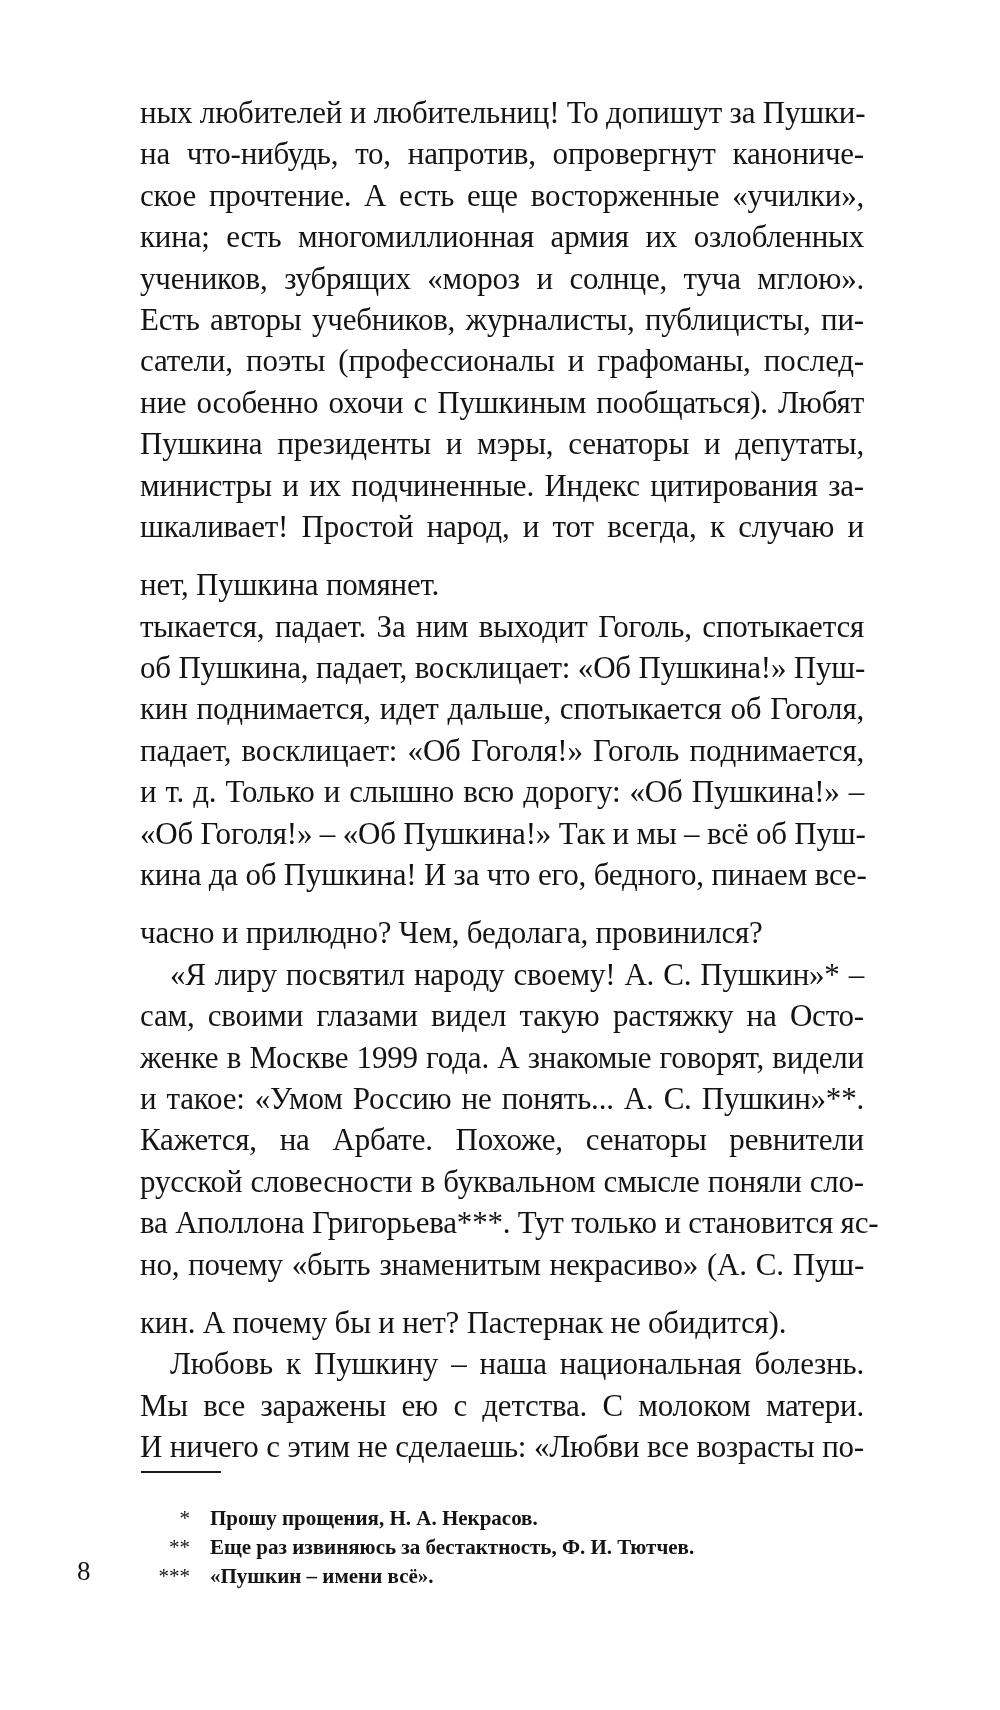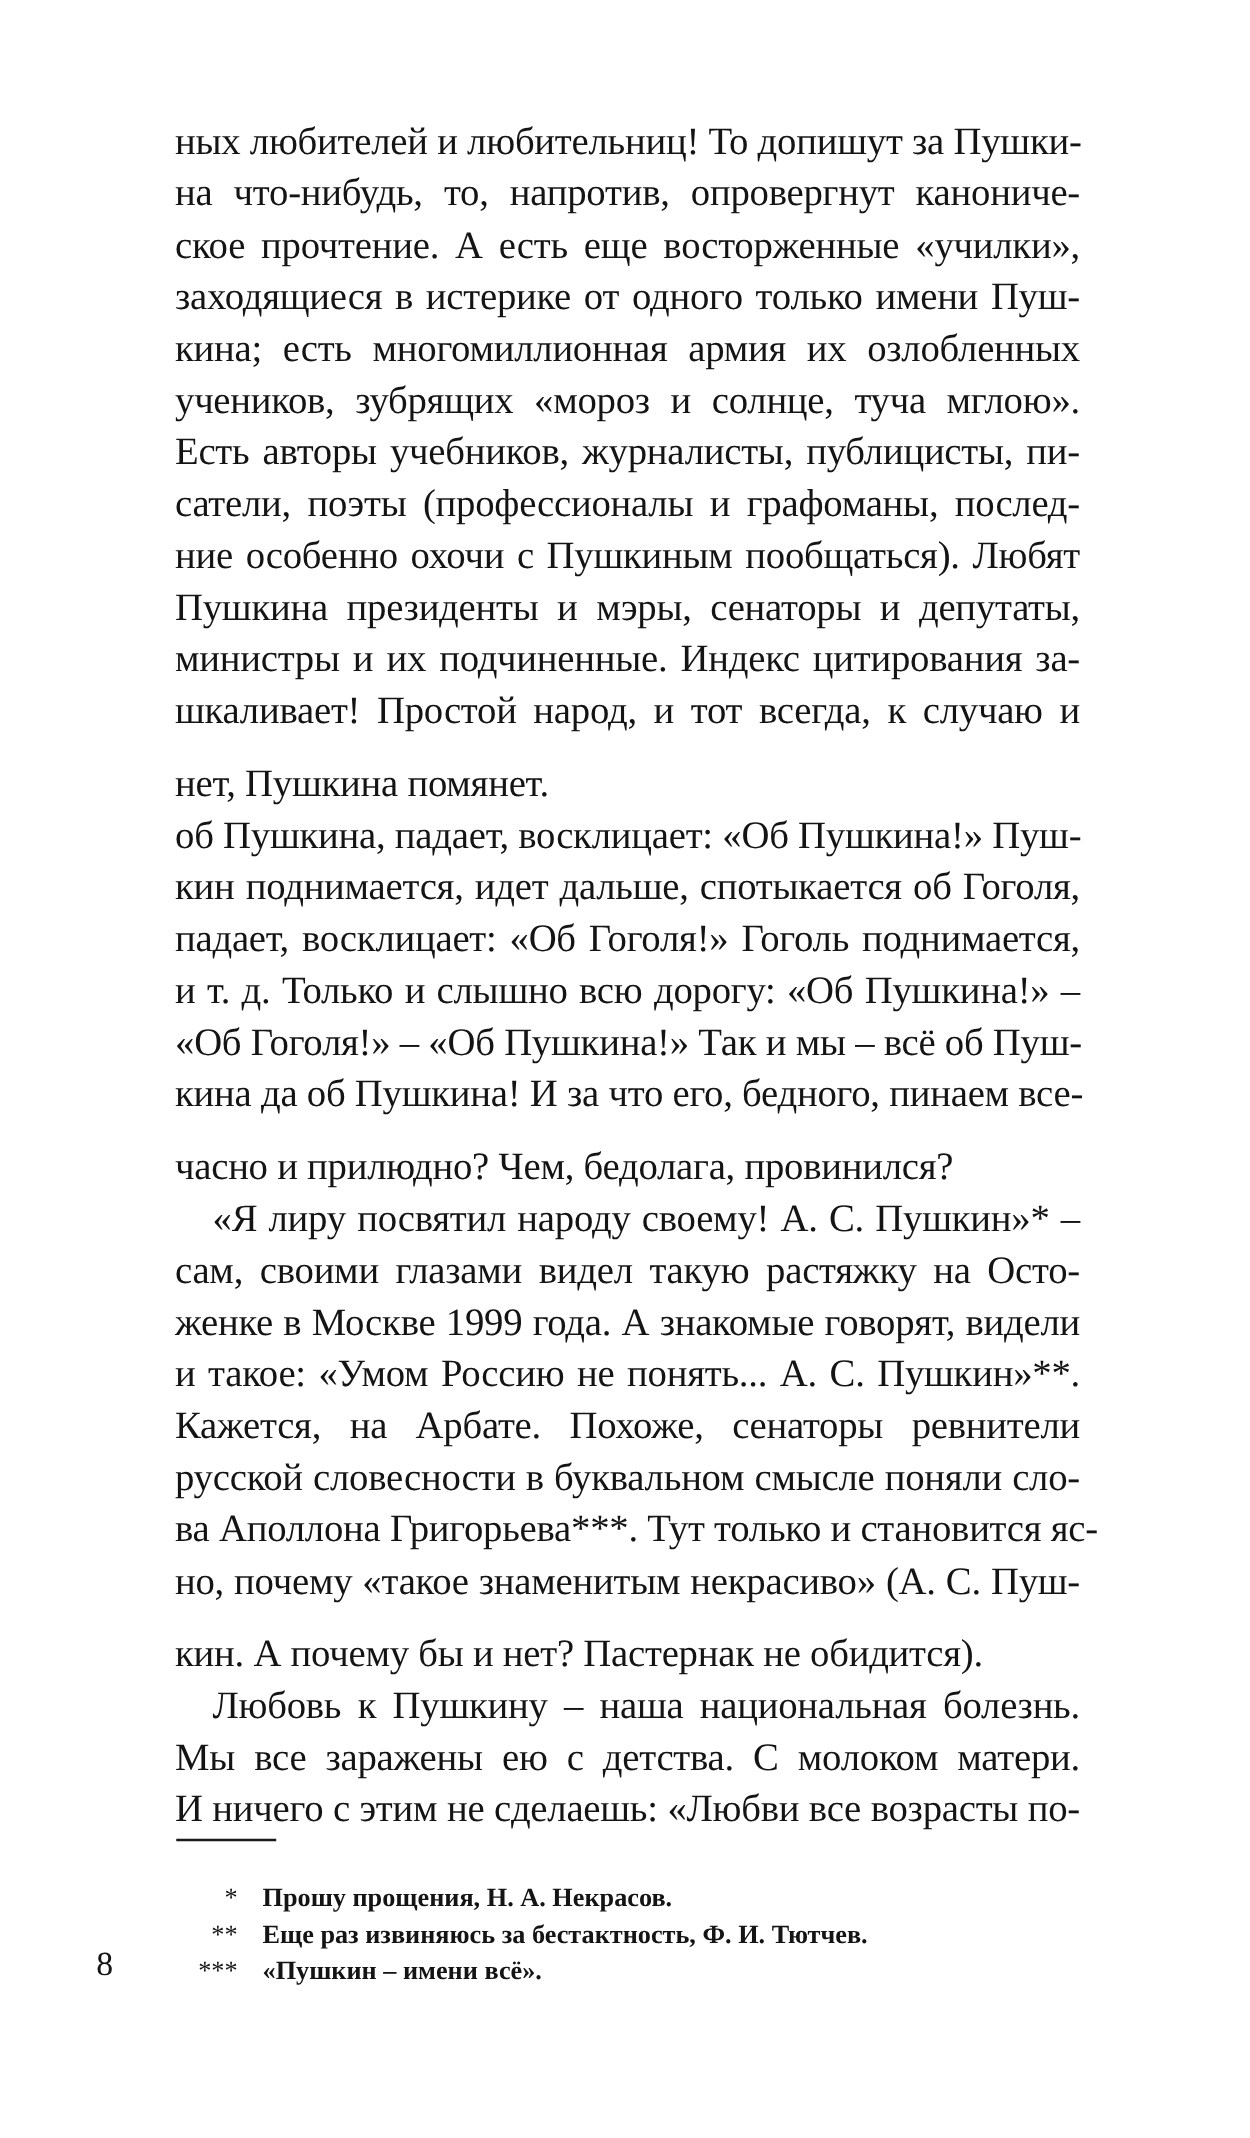--- a/index.html
+++ b/index.html
@@ -81,45 +81,45 @@
   }
 </style>
 </head>
 <body>
 
 <div class="page">
   <div class="text-block" id="text-block">
       <div class="line">ных любителей и любительниц! То допишут за Пушки-</div>
       <div class="line">на что-нибудь, то, напротив, опровергнут канониче-</div>
       <div class="line">ское прочтение. А есть еще восторженные «училки»,</div>
-      <div class="line">заходящиеся в истерике от одного только имени Пуш-</div>
       <div class="line">кина; есть многомиллионная армия их озлобленных</div>
       <div class="line">учеников, зубрящих «мороз и солнце, туча мглою».</div>
       <div class="line">Есть авторы учебников, журналисты, публицисты, пи-</div>
       <div class="line">сатели, поэты (профессионалы и графоманы, послед-</div>
       <div class="line">ние особенно охочи с Пушкиным пообщаться). Любят</div>
       <div class="line">Пушкина президенты и мэры, сенаторы и депутаты,</div>
       <div class="line">министры и их подчиненные. Индекс цитирования за-</div>
       <div class="line">шкаливает! Простой народ, и тот всегда, к случаю и</div>
       <div class="line last">нет, Пушкина помянет.</div>
+      <div class="line">тыкается, падает. За ним выходит Гоголь, спотыкается</div>
       <div class="line">об Пушкина, падает, восклицает: «Об Пушкина!» Пуш-</div>
       <div class="line">кин поднимается, идет дальше, спотыкается об Гоголя,</div>
       <div class="line">падает, восклицает: «Об Гоголя!» Гоголь поднимается,</div>
       <div class="line">и т. д. Только и слышно всю дорогу: «Об Пушкина!» –</div>
       <div class="line">«Об Гоголя!» – «Об Пушкина!» Так и мы – всё об Пуш-</div>
       <div class="line">кина да об Пушкина! И за что его, бедного, пинаем все-</div>
       <div class="line last">часно и прилюдно? Чем, бедолага, провинился?</div>
       <div class="line indent">«Я лиру посвятил народу своему! А. С. Пушкин»* –</div>
       <div class="line">сам, своими глазами видел такую растяжку на Осто-</div>
       <div class="line">женке в Москве 1999 года. А знакомые говорят, видели</div>
       <div class="line">и такое: «Умом Россию не понять... А. С. Пушкин»**.</div>
       <div class="line">Кажется, на Арбате. Похоже, сенаторы ревнители</div>
       <div class="line">русской словесности в буквальном смысле поняли сло-</div>
       <div class="line">ва Аполлона Григорьева***. Тут только и становится яс-</div>
-      <div class="line">но, почему «такое знаменитым некрасиво» (А. С. Пуш-</div>
+      <div class="line">но, почему «быть знаменитым некрасиво» (А. С. Пуш-</div>
       <div class="line last">кин. А почему бы и нет? Пастернак не обидится).</div>
       <div class="line indent">Любовь к Пушкину – наша национальная болезнь.</div>
       <div class="line">Мы все заражены ею с детства. С молоком матери.</div>
       <div class="line">И ничего с этим не сделаешь: «Любви все возрасты по-</div>
     </div>
   <div class="rule"></div>
   <div class="footnotes" id="footnotes">
       <div class="fn">
         <span class="fn-mark">*</span>
         <span class="fn-text">Прошу прощения, Н. А. Некрасов.</span>

